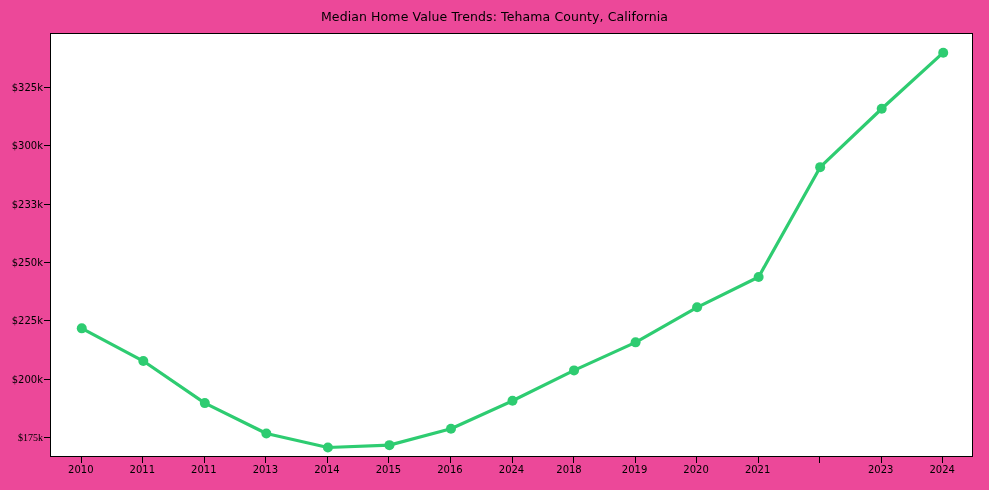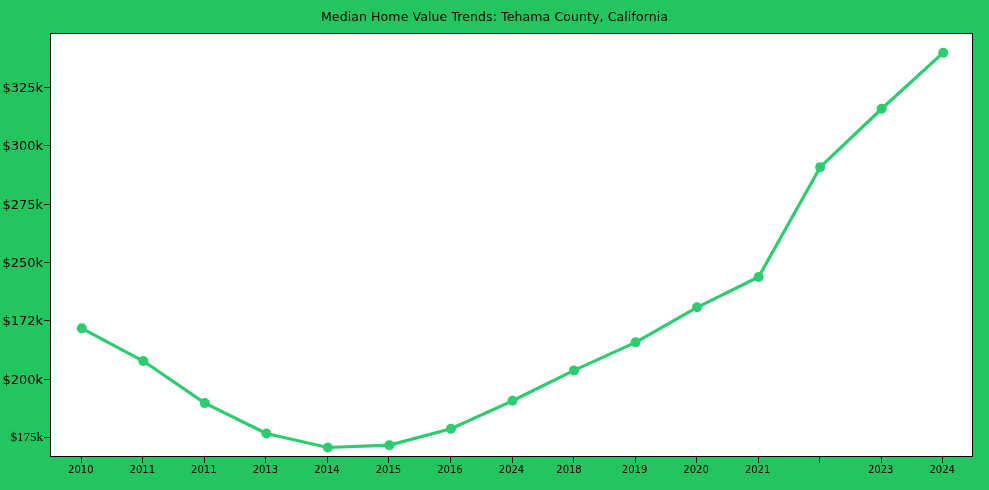--- a/index.html
+++ b/index.html
@@ -10,21 +10,21 @@
   body {
     width: 989px;
     height: 490px;
     font-family: "DejaVu Sans", sans-serif;
     overflow: hidden;
   }
   #figure {
     position: relative;
     width: 989px;
     height: 490px;
-    background: #22c55e;
+    background: #ec4899;
   }
   #chart-title {
     position: absolute;
     left: 0;
     top: 9px;
     width: 989px;
     text-align: center;
     font-size: 12.5px;
     color: #000000;
     letter-spacing: 0.1px;
@@ -44,21 +44,21 @@
     left: 0;
     top: 0;
     width: 923px;
     height: 424px;
     display: block;
   }
   .ytick-label {
     position: absolute;
     right: 0;
     text-align: right;
-    font-size: 13px;
+    font-size: 10px;
     color: #000000;
     white-space: nowrap;
     transform: translateY(-50%);
   }
   #ytick-labels {
     position: absolute;
     left: 0;
     top: 0;
     width: 43px;
     height: 490px;
@@ -90,23 +90,23 @@
 </head>
 <body>
 
 <div id="figure">
 
   <div id="chart-title">Median Home Value Trends: Tehama County, California</div>
 
   <div id="ytick-labels">
       <div class="ytick-label" style="top: 437.143px; font-family: Liberation Serif, serif;">$175k</div>
       <div class="ytick-label" style="top: 378.741px;">$200k</div>
-      <div class="ytick-label" style="top: 320.339px;">$172k</div>
+      <div class="ytick-label" style="top: 320.339px;">$225k</div>
       <div class="ytick-label" style="top: 261.937px;">$250k</div>
-      <div class="ytick-label" style="top: 203.534px;">$275k</div>
+      <div class="ytick-label" style="top: 203.534px;">$233k</div>
       <div class="ytick-label" style="top: 145.132px;">$300k</div>
       <div class="ytick-label" style="top: 86.73px;">$325k</div>
     </div>
 
   <div id="plot-area">
     <svg id="plot-svg" viewBox="0 0 923 424" preserveAspectRatio="none">
       <polyline id="data-line" fill="none" stroke="#2ECC71" stroke-width="3.2" stroke-linejoin="round" stroke-linecap="round" points="30.77,294.35 92.30,327.05 153.83,369.10 215.37,399.47 276.90,413.49 338.43,411.15 399.97,394.80 461.50,366.77 523.03,336.40 584.57,308.36 646.10,273.32 707.63,242.95 769.17,133.16 830.70,74.75 892.23,18.69"></polyline>
       <g id="data-markers">
           <circle cx="30.77" cy="294.35" r="5" fill="#2ECC71"></circle>
           <circle cx="92.30" cy="327.05" r="5" fill="#2ECC71"></circle>

